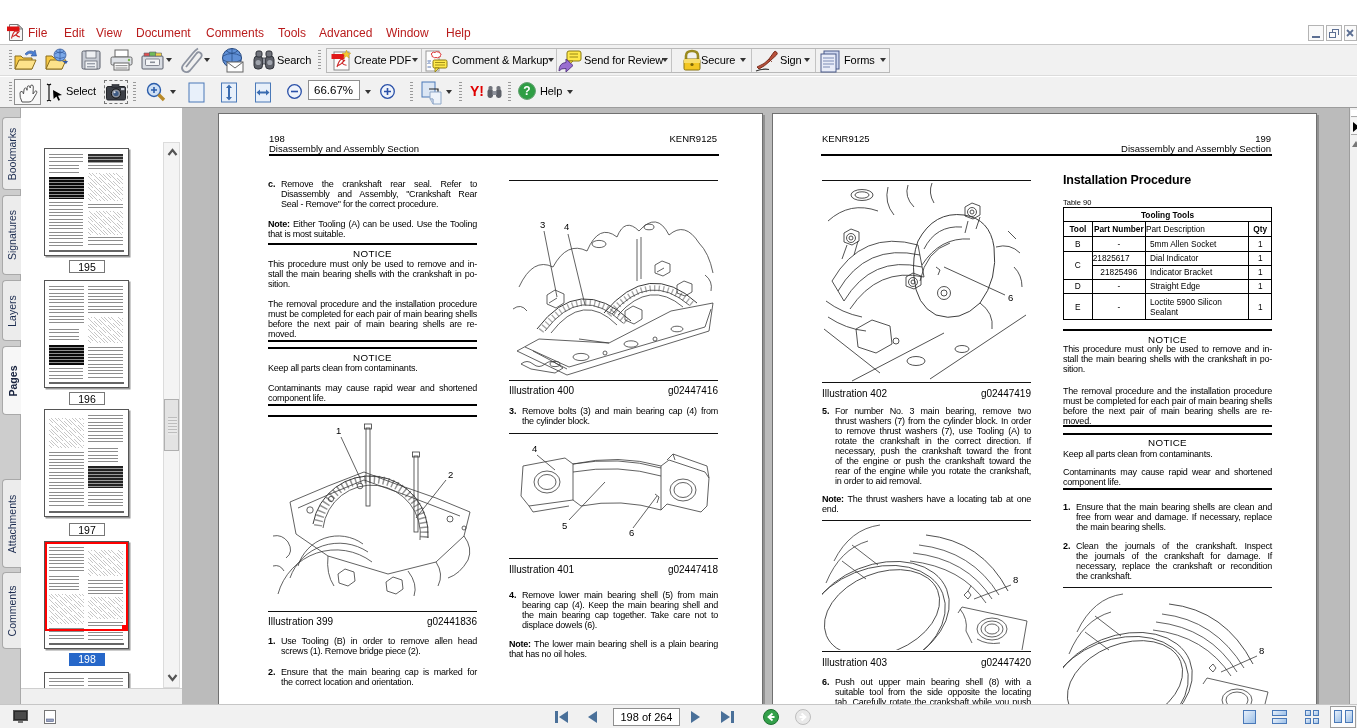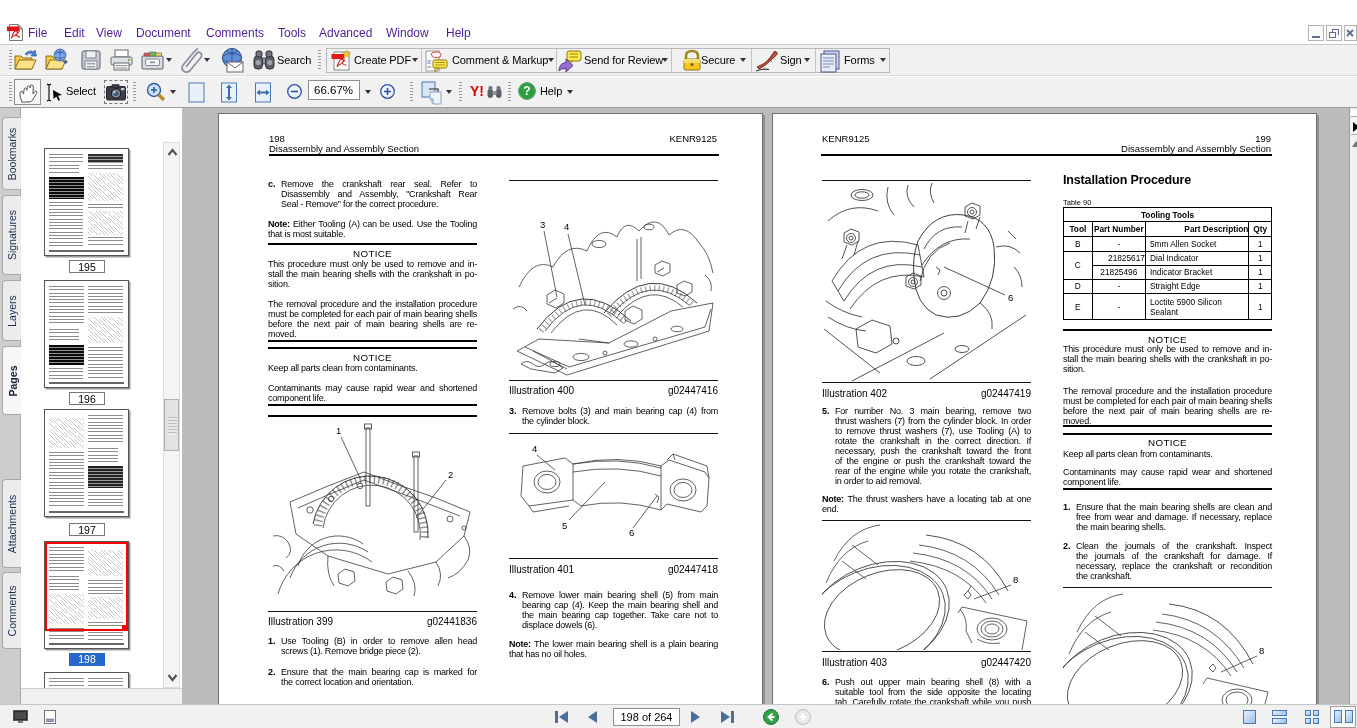--- a/index.html
+++ b/index.html
@@ -2,21 +2,21 @@
 <html><head>
 <meta charset="utf-8">
 <style>
 *{margin:0;padding:0;box-sizing:border-box}
 html,body{width:1357px;height:728px;overflow:hidden;background:#fff;font-family:"Liberation Sans",sans-serif}
 .abs{position:absolute}
 #stage{position:relative;width:1357px;height:728px;overflow:hidden}
 
 #titlebar{position:absolute;left:0;top:0;width:1357px;height:22px;background:#fff}
 #menubar{position:absolute;left:0;top:22px;width:1357px;height:22px;background:#fff}
-.menu{position:absolute;top:4px;font-size:12px;color:#4c1d95}
+.menu{position:absolute;top:4px;font-size:12px;color:#b91c1c}
 #tb1{position:absolute;left:0;top:44px;width:1357px;height:32px;background:#f1f1f1;border-top:1px solid #c9c9c9;border-bottom:1px solid #dcdcdc}
 #tb2{position:absolute;left:0;top:77px;width:1357px;height:31px;background:#f1f1f1;border-bottom:1px solid #9d9d9d}
 .grip{position:absolute;width:3px;background-image:repeating-linear-gradient(180deg,#9a9a9a 0 1px,#f1f1f1 1px 3px)}
 .vsep{position:absolute;width:1px;background:#c3c3c3}
 .tbtxt{position:absolute;font-size:11px;color:#000;letter-spacing:-0.1px}
 .dda{position:absolute;width:0;height:0;border-left:3.5px solid transparent;border-right:3.5px solid transparent;border-top:4px solid #333}
 
 #main{position:absolute;left:0;top:108px;width:1357px;height:596px;background:#bbb}
 #tabstrip{position:absolute;left:0;top:0;width:21px;height:596px;background:#cdcdcd;border-right:1px solid #a9a9a9}
 .vtab{position:absolute;left:2px;width:19px;background:#ececec;border:1px solid #a9a9a9;border-right:none;border-radius:4px 0 0 4px}
@@ -585,32 +585,32 @@
           <div class="abs" style="top:84px;left:0;font-size:7.5px">Table 90</div>
           <div class="abs" style="top:93px;left:0;width:209px">
             <table style="border-collapse:collapse;width:209px;font-size:8.3px;font-family:'Liberation Sans',sans-serif">
               <tbody>
                   <tr>
                     <td colspan="4" style="border:1.2px solid #000;text-align:center;font-weight:bold;height:14px">Tooling Tools</td>
                   </tr>
               <tr>
                 <td style="border:1.2px solid #000;text-align:center;font-weight:bold;width:28px;height:15px">Tool</td>
                 <td style="border:1.2px solid #000;text-align:center;font-weight:bold;width:52px">Part Number</td>
-                <td style="border:1.2px solid #000;text-align:right;font-weight:bold;width:101px">Part Description</td>
+                <td style="border:1.2px solid #000;text-align:left;font-weight:normal;width:101px">Part Description</td>
                 <td style="border:1.2px solid #000;text-align:center;font-weight:bold;width:22px">Qty</td>
               </tr>
               <tr>
                 <td style="border:1.2px solid #000;text-align:center;height:14.5px">B</td>
                 <td style="border:1.2px solid #000;text-align:center">-</td>
                 <td style="border:1.2px solid #000;padding-left:4px">5mm Allen Socket</td>
                 <td style="border:1.2px solid #000;text-align:center">1</td>
               </tr>
               <tr>
                 <td rowspan="2" style="border:1.2px solid #000;text-align:center">C</td>
-                <td style="border:1.2px solid #000;text-align:right;height:14px">21825617</td>
+                <td style="border:1.2px solid #000;text-align:left;height:14px">21825617</td>
                 <td style="border:1.2px solid #000;padding-left:4px">Dial Indicator</td>
                 <td style="border:1.2px solid #000;text-align:center">1</td>
               </tr>
               <tr>
                 <td style="border:1.2px solid #000;text-align:center;height:14px">21825496</td>
                 <td style="border:1.2px solid #000;padding-left:4px">Indicator Bracket</td>
                 <td style="border:1.2px solid #000;text-align:center">1</td>
               </tr>
               <tr>
                 <td style="border:1.2px solid #000;text-align:center;height:14.5px">D</td>

